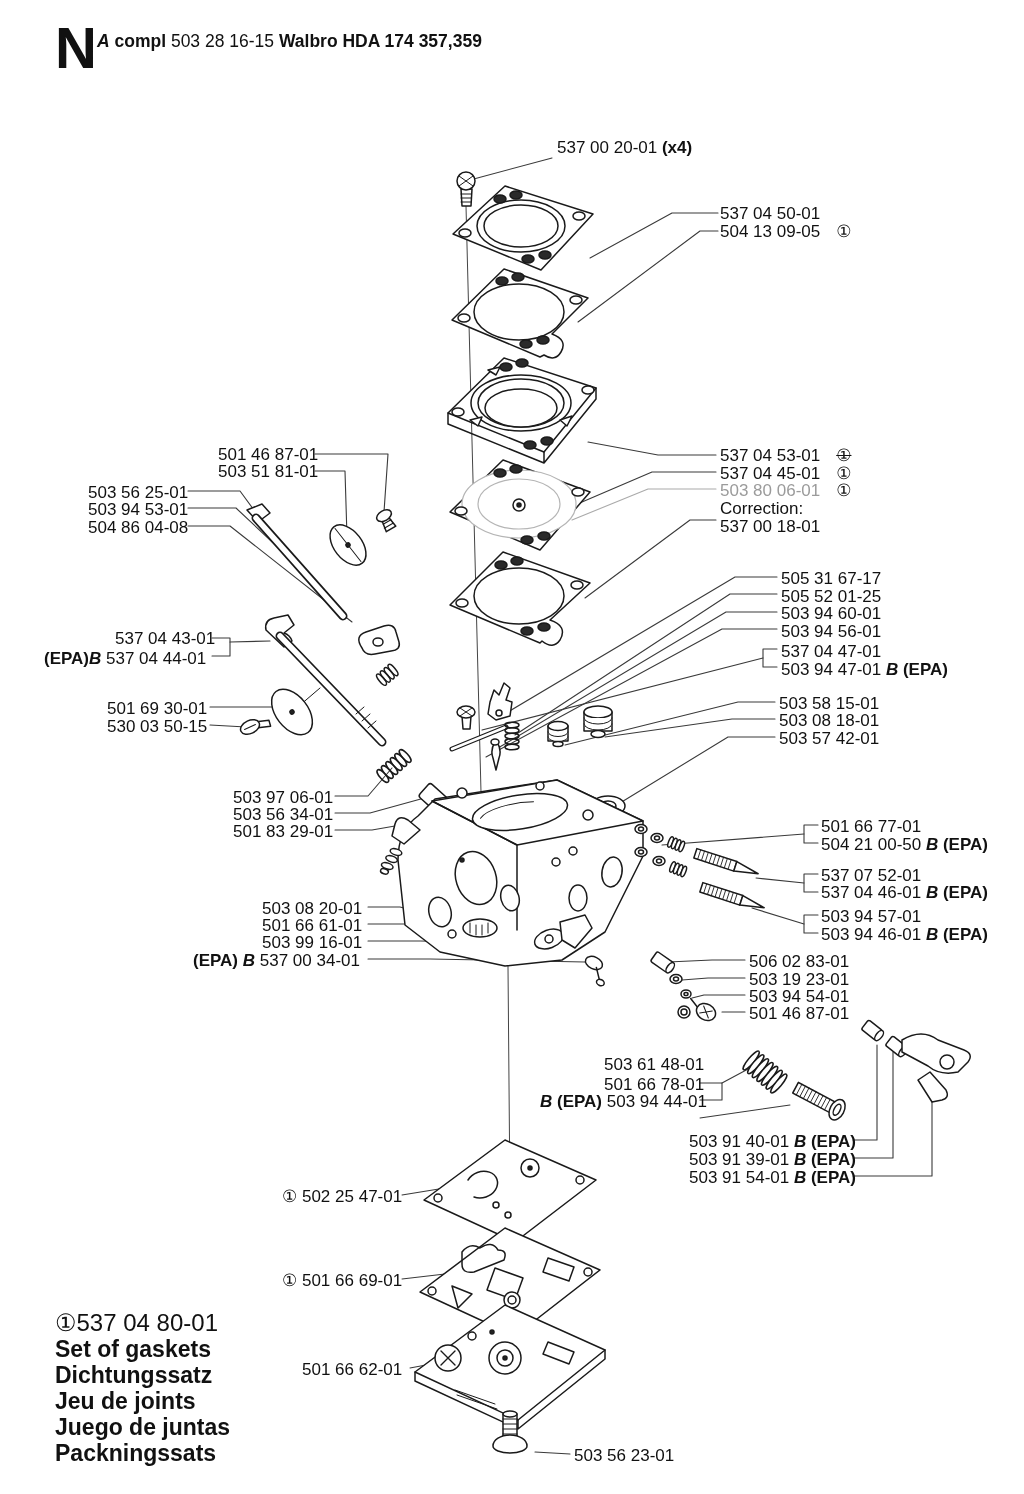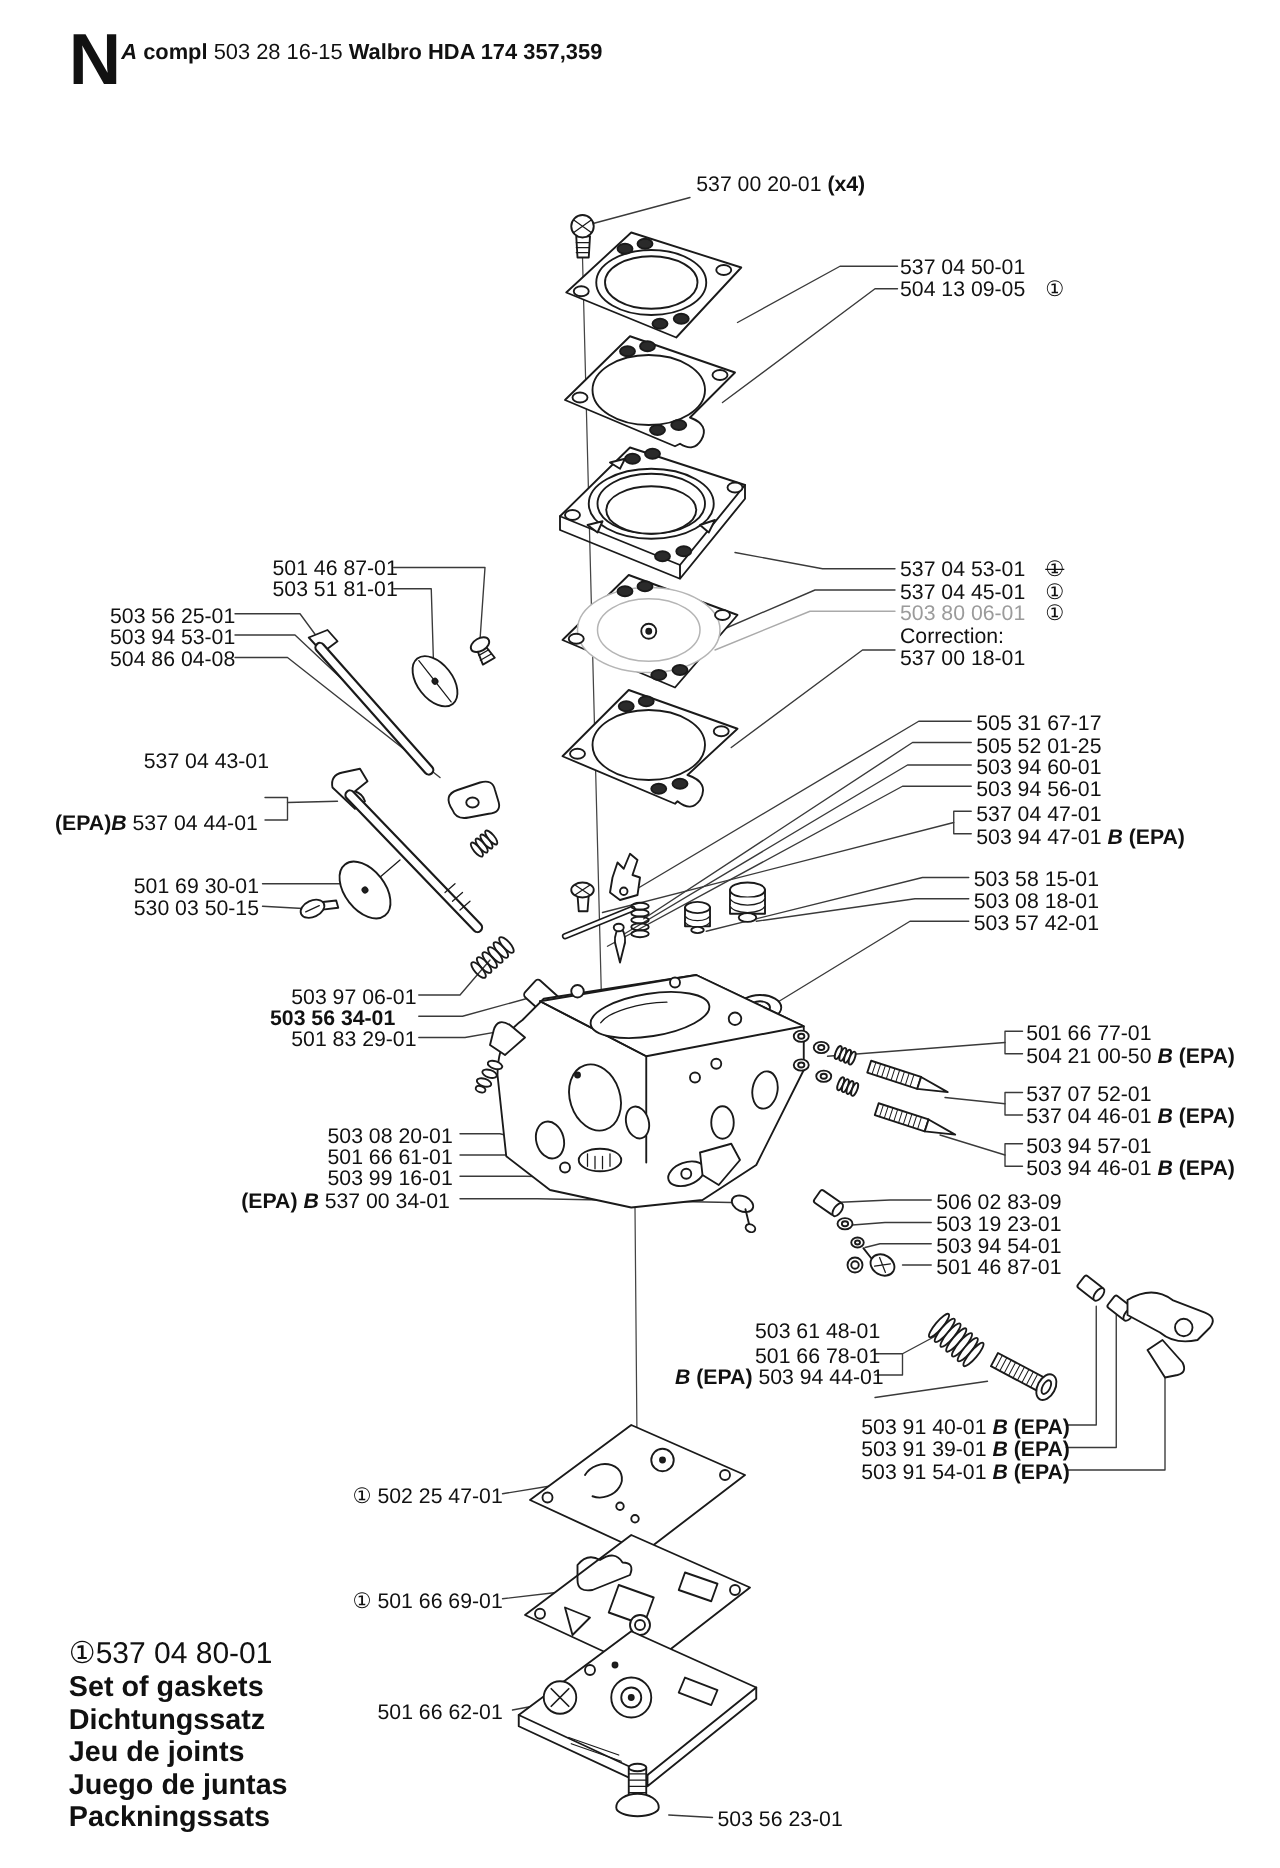--- a/index.html
+++ b/index.html
@@ -450,41 +450,41 @@
       <div class="plabel" style="left: 720px; top: 465px;"><span>537 04 45-01</span><span class="seg-c">①</span></div>
       <div class="plabel" style="left: 720px; top: 482px;"><span class="seg-g">503 80 06-01</span><span class="seg-c">①</span></div>
       <div class="plabel" style="left: 720px; top: 500px;"><span>Correction:</span></div>
       <div class="plabel" style="left: 720px; top: 518px;"><span>537 00 18-01</span></div>
       <div class="plabel" style="left: 781px; top: 570px;"><span>505 31 67-17</span></div>
       <div class="plabel" style="left: 781px; top: 588px; text-align: right;"><span>505 52 01-25</span></div>
       <div class="plabel" style="left: 781px; top: 605px;"><span>503 94 60-01</span></div>
       <div class="plabel" style="left: 781px; top: 623px;"><span>503 94 56-01</span></div>
       <div class="plabel" style="left: 781px; top: 643px;"><span>537 04 47-01</span></div>
       <div class="plabel" style="left: 781px; top: 661px;"><span>503 94 47-01 </span><span class="seg-bi">B</span><span class="seg-b"> (EPA)</span></div>
-      <div class="plabel" style="left: 115px; top: 600px;"><span>537 04 43-01</span></div>
+      <div class="plabel" style="left: 115px; top: 630px;"><span>537 04 43-01</span></div>
       <div class="plabel" style="left: 44px; top: 650px;"><span class="seg-b">(EPA)</span><span class="seg-bi">B</span><span> 537 04 44-01</span></div>
       <div class="plabel" style="left: 779px; top: 695px;"><span>503 58 15-01</span></div>
       <div class="plabel" style="left: 779px; top: 712px;"><span>503 08 18-01</span></div>
       <div class="plabel" style="left: 779px; top: 730px;"><span>503 57 42-01</span></div>
       <div class="plabel" style="left: 107px; top: 700px;"><span>501 69 30-01</span></div>
       <div class="plabel" style="left: 107px; top: 718px;"><span>530 03 50-15</span></div>
       <div class="plabel" style="left: 233px; top: 789px;"><span>503 97 06-01</span></div>
-      <div class="plabel" style="left: 216px; top: 806px; font-weight: bold;"><span>503 56 34-01</span></div>
+      <div class="plabel" style="left: 233px; top: 806px;"><span>503 56 34-01</span></div>
       <div class="plabel" style="left: 233px; top: 823px;"><span>501 83 29-01</span></div>
       <div class="plabel" style="left: 821px; top: 818px;"><span>501 66 77-01</span></div>
       <div class="plabel" style="left: 821px; top: 836px;"><span>504 21 00-50 </span><span class="seg-bi">B</span><span class="seg-b"> (EPA)</span></div>
       <div class="plabel" style="left: 821px; top: 867px;"><span>537 07 52-01</span></div>
       <div class="plabel" style="left: 821px; top: 884px;"><span>537 04 46-01 </span><span class="seg-bi">B</span><span class="seg-b"> (EPA)</span></div>
       <div class="plabel" style="left: 821px; top: 908px;"><span>503 94 57-01</span></div>
       <div class="plabel" style="left: 821px; top: 926px;"><span>503 94 46-01 </span><span class="seg-bi">B</span><span class="seg-b"> (EPA)</span></div>
       <div class="plabel" style="left: 262px; top: 900px;"><span>503 08 20-01</span></div>
       <div class="plabel" style="left: 262px; top: 917px;"><span>501 66 61-01</span></div>
       <div class="plabel" style="left: 262px; top: 934px;"><span>503 99 16-01</span></div>
       <div class="plabel" style="left: 193px; top: 952px;"><span class="seg-b">(EPA) </span><span class="seg-bi">B</span><span> 537 00 34-01</span></div>
-      <div class="plabel" style="left: 749px; top: 953px;"><span>506 02 83-09</span></div>
+      <div class="plabel" style="left: 749px; top: 953px;"><span>506 02 83-01</span></div>
       <div class="plabel" style="left: 749px; top: 971px;"><span>503 19 23-01</span></div>
       <div class="plabel" style="left: 749px; top: 988px;"><span>503 94 54-01</span></div>
       <div class="plabel" style="left: 749px; top: 1005px;"><span>501 46 87-01</span></div>
       <div class="plabel" style="left: 604px; top: 1076px;"><span>501 66 78-01</span></div>
       <div class="plabel" style="left: 540px; top: 1093px;"><span class="seg-bi">B</span><span class="seg-b"> (EPA) </span><span>503 94 44-01</span></div>
       <div class="plabel" style="left: 604px; top: 1056px;"><span>503 61 48-01</span></div>
       <div class="plabel" style="left: 689px; top: 1133px;"><span>503 91 40-01 </span><span class="seg-bi">B</span><span class="seg-b"> (EPA)</span></div>
       <div class="plabel" style="left: 689px; top: 1151px;"><span>503 91 39-01 </span><span class="seg-bi">B</span><span class="seg-b"> (EPA)</span></div>
       <div class="plabel" style="left: 689px; top: 1169px;"><span>503 91 54-01 </span><span class="seg-bi">B</span><span class="seg-b"> (EPA)</span></div>
       <div class="plabel" style="left: 282px; top: 1188px;"><span>① 502 25 47-01</span></div>

